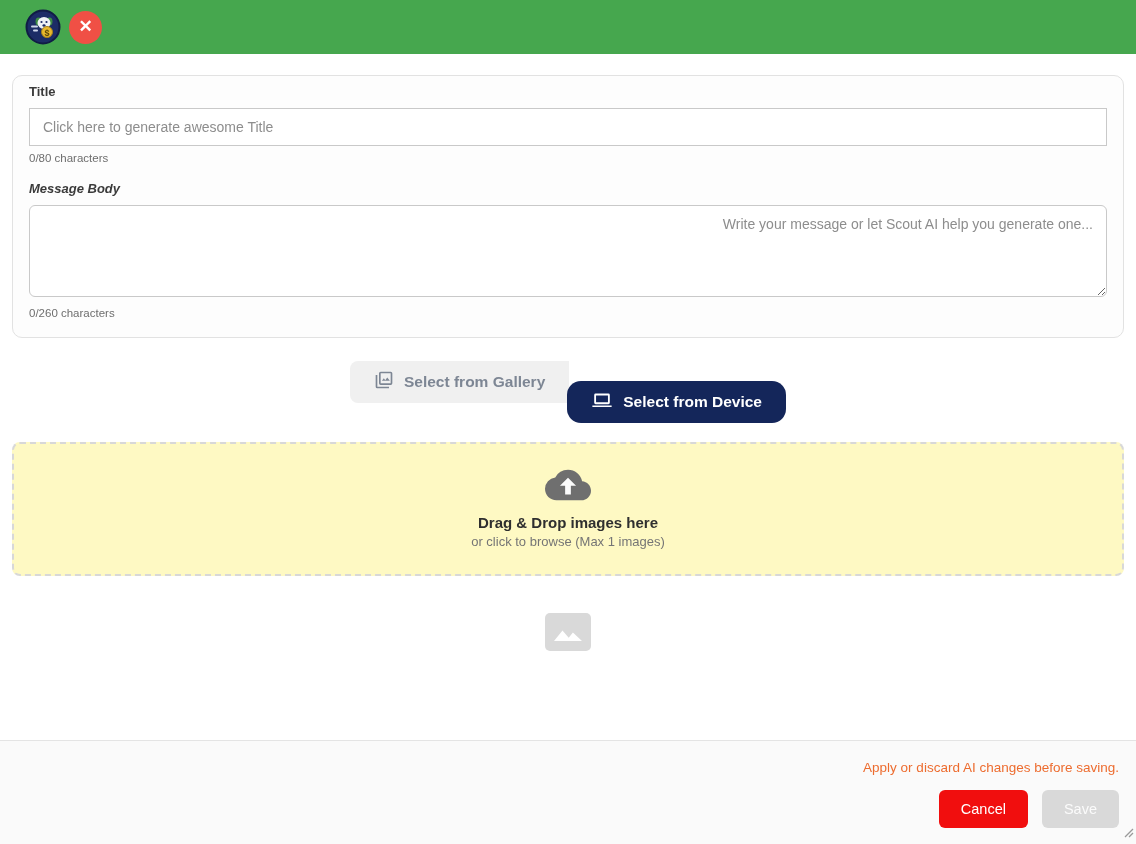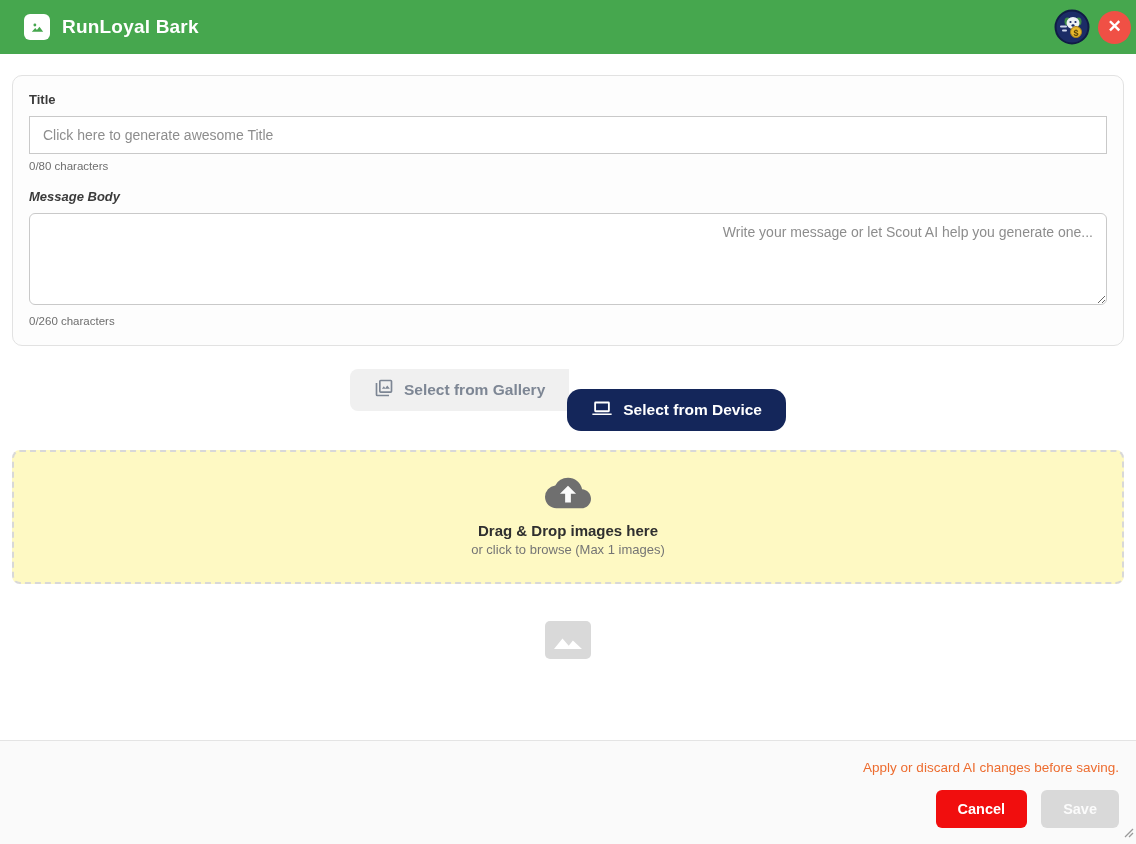--- a/index.html
+++ b/index.html
@@ -37,21 +37,21 @@
   }
 
   
   .main { flex: 1 1 auto; overflow: hidden; }
 
   .form-card {
     margin: 21px 12px 0;
     border: 1px solid #e2e2e2;
     border-radius: 10px;
     background: #fdfdfd;
-    padding: 16px 16px 18px;
+    padding: 8px 16px 18px;
   }
   .field-label { font-size: 13px; font-weight: 700; color: #3b3b3b; margin-bottom: 9px; }
   .text-input {
     width: 100%; height: 38px;
     border: 1px solid #c9c9c9; border-radius: 0;
     padding: 0 13px; font-size: 14px; color: #3c3c3c;
     font-family: "Liberation Sans", sans-serif;
     background: #ffffff; outline: none;
   }
   .text-area {
@@ -107,39 +107,30 @@
   }
   .footer-notice {
     text-align: right;
     color: var(--notice-orange, #ed6c2f);
     font-size: 13.5px;
   }
   .footer-buttons { display: flex; justify-content: flex-end; gap: 14px; margin-top: 15px; }
   .btn {
     height: 38px; border: none; border-radius: 6px;
     font-family: "Liberation Sans", sans-serif;
-    font-size: 14.5px; font-weight: 700; padding: 0 22px; cursor: pointer;
+    font-size: 14.5px; font-weight: 400; padding: 0 22px; cursor: pointer;
   }
   .btn-cancel { background: var(--cancel-red, #f10e0e); color: #ffffff; }
   .btn-save { background: #d9d9d9; color: #fbfbfb; cursor: default; }
   .corner-resize { position: absolute; right: 2px; bottom: 2px; }
 </style>
 </head>
 <body>
 
 <div class="header">
-  <div class="header-left">
-    <span class="app-icon">
-      <svg width="17" height="17" viewBox="0 0 24 24">
-        <path d="M4 18h16l-5.2-7-3.6 4.7-2.4-3.1z" fill="#46a74e"></path>
-        <circle cx="8.3" cy="8.5" r="2" fill="#46a74e"></circle>
-      </svg>
-    </span>
-    <span class="header-title">RunLoyal Bark</span>
-  </div>
   <div class="header-right">
     <button class="credits-btn" title="">
       <svg width="38" height="38" viewBox="0 0 38 38">
         <circle cx="19" cy="19" r="16.5" fill="#1c2c66" stroke="#101c45" stroke-width="2"></circle>
         <rect x="7" y="17.5" width="7" height="2" rx="1" fill="#cdd5ea"></rect>
         <rect x="9" y="21.5" width="5" height="2" rx="1" fill="#cdd5ea"></rect>
         <ellipse cx="14.5" cy="13.5" rx="3" ry="4" fill="#3e8c46"></ellipse>
         <ellipse cx="25.5" cy="13.5" rx="3" ry="4" fill="#3e8c46"></ellipse>
         <ellipse cx="20" cy="15" rx="6.5" ry="6" fill="#eef2f5"></ellipse>
         <circle cx="17.5" cy="14" r="1.1" fill="#1c2c66"></circle>

